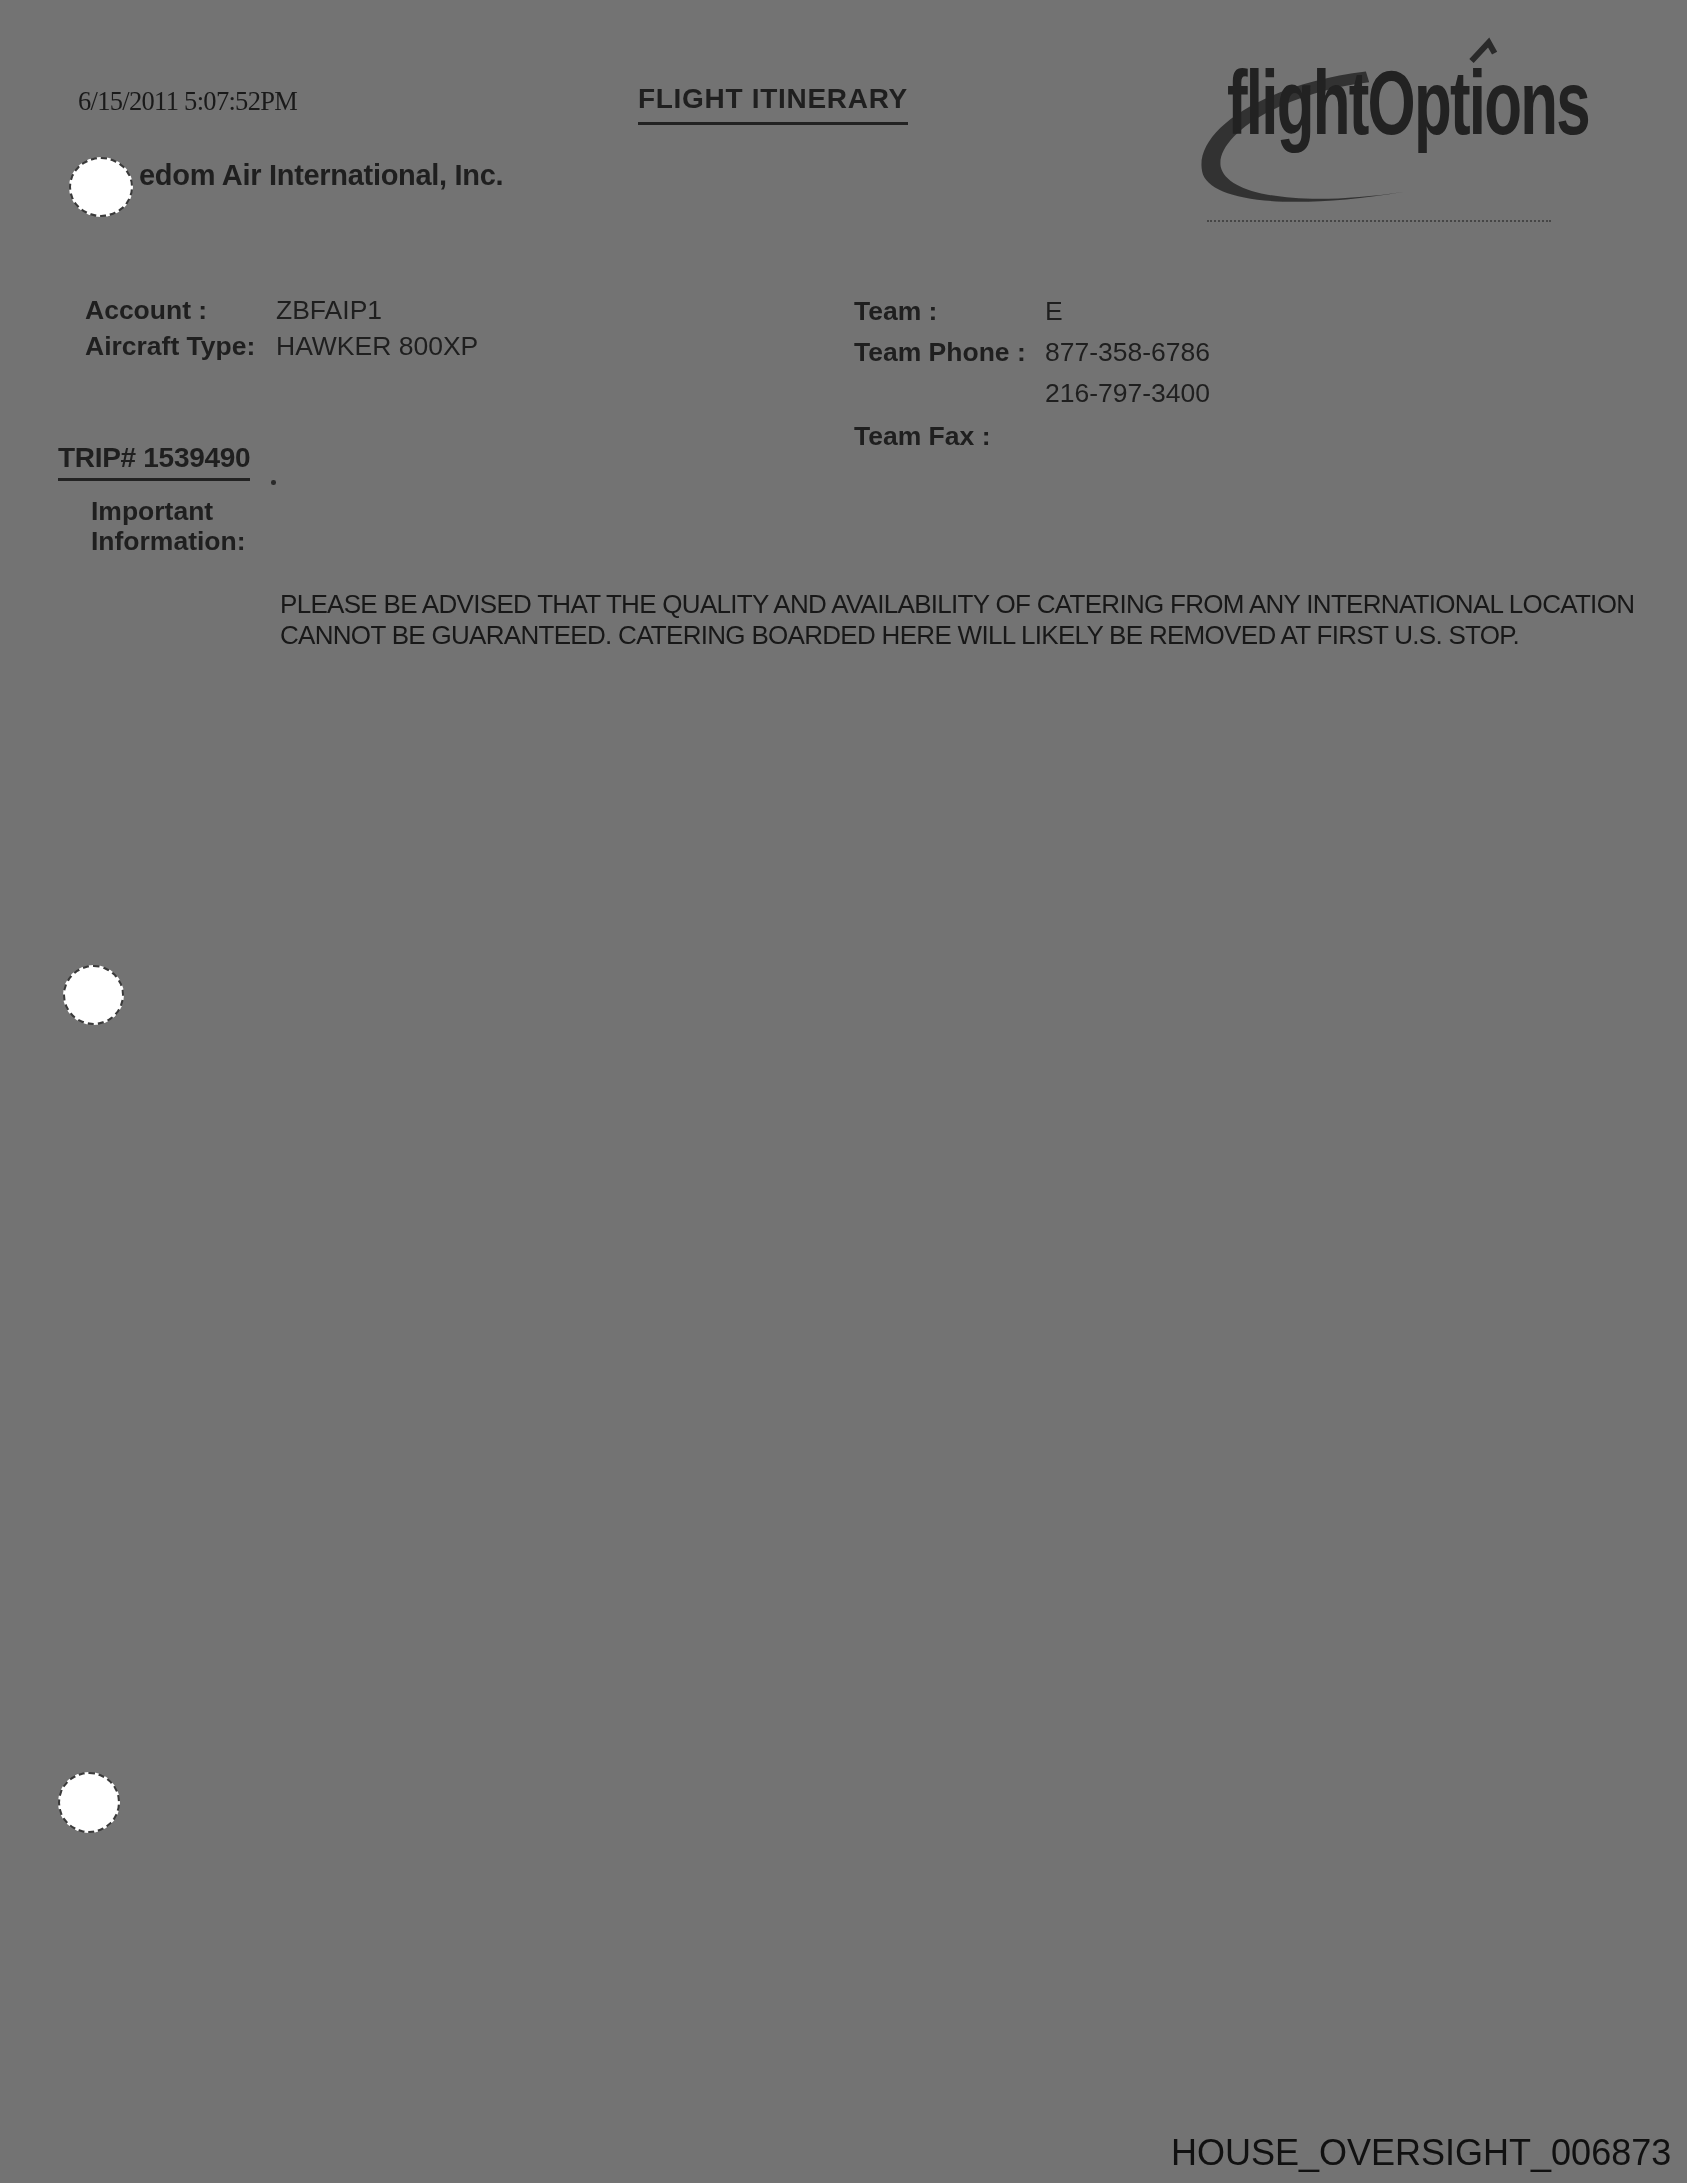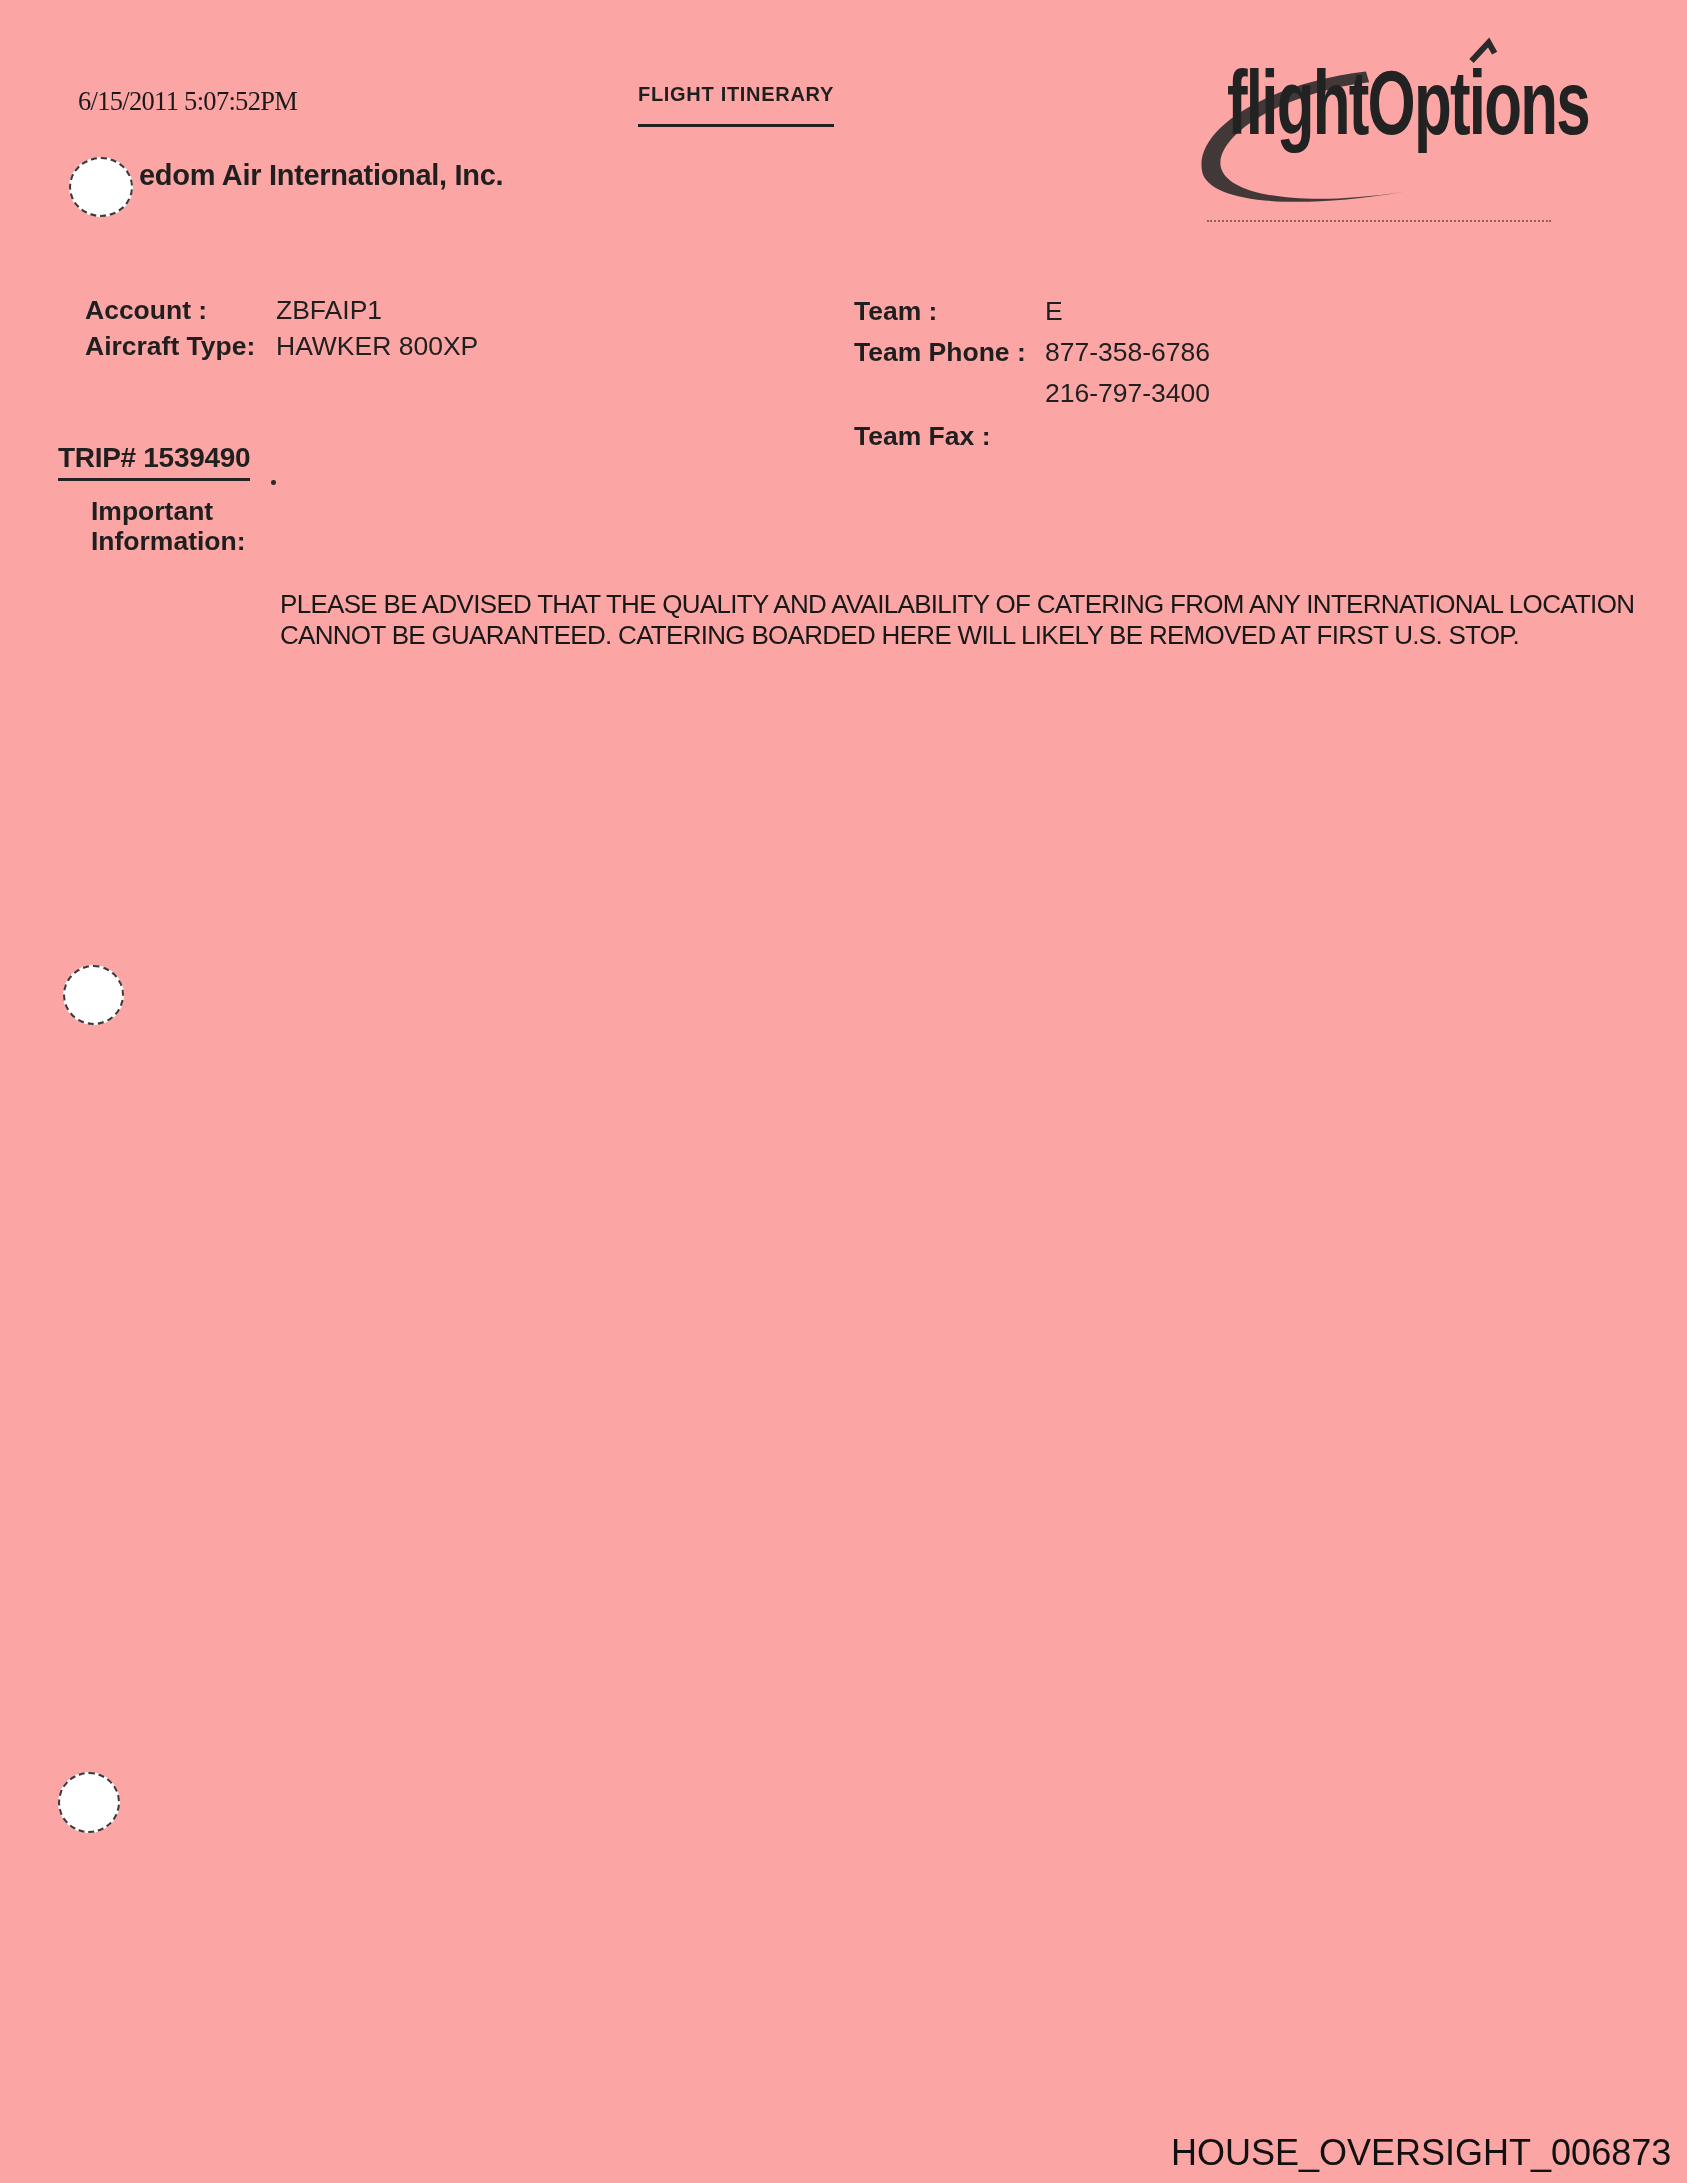--- a/index.html
+++ b/index.html
@@ -4,38 +4,38 @@
 <style>
   html, body {
     margin: 0;
     padding: 0;
     background: #ffffff;
   }
   #page {
     position: relative;
     width: 1687px;
     height: 2183px;
-    background: #fca5a5;
+    background: #737373;
     overflow: hidden;
     font-family: "Liberation Sans", sans-serif;
     color: #1f1f1f;
   }
   .abs { position: absolute; }
 
   
   .timestamp {
     left: 78px; top: 86px;
     font-family: "Liberation Serif", "DejaVu Serif", serif;
     font-size: 26.5px; letter-spacing: -0.7px; color: #1a1a1a;
   }
   .doc-title {
     left: 638px; top: 83px;
-    font-size: 20px; font-weight: 700; letter-spacing: 0.7px;
+    font-size: 28px; font-weight: 700; letter-spacing: 0.7px;
     border-bottom: 3.3px solid #222;
-    padding-bottom: 18px;
+    padding-bottom: 7px;
   }
   .company {
     left: 139px; top: 159px;
     font-size: 29px; font-weight: 700; letter-spacing: -0.3px;
     z-index: 2;
   }
 
   
   .logo {
     left: 1161px; top: 32px; width: 423px; height: 198px;

